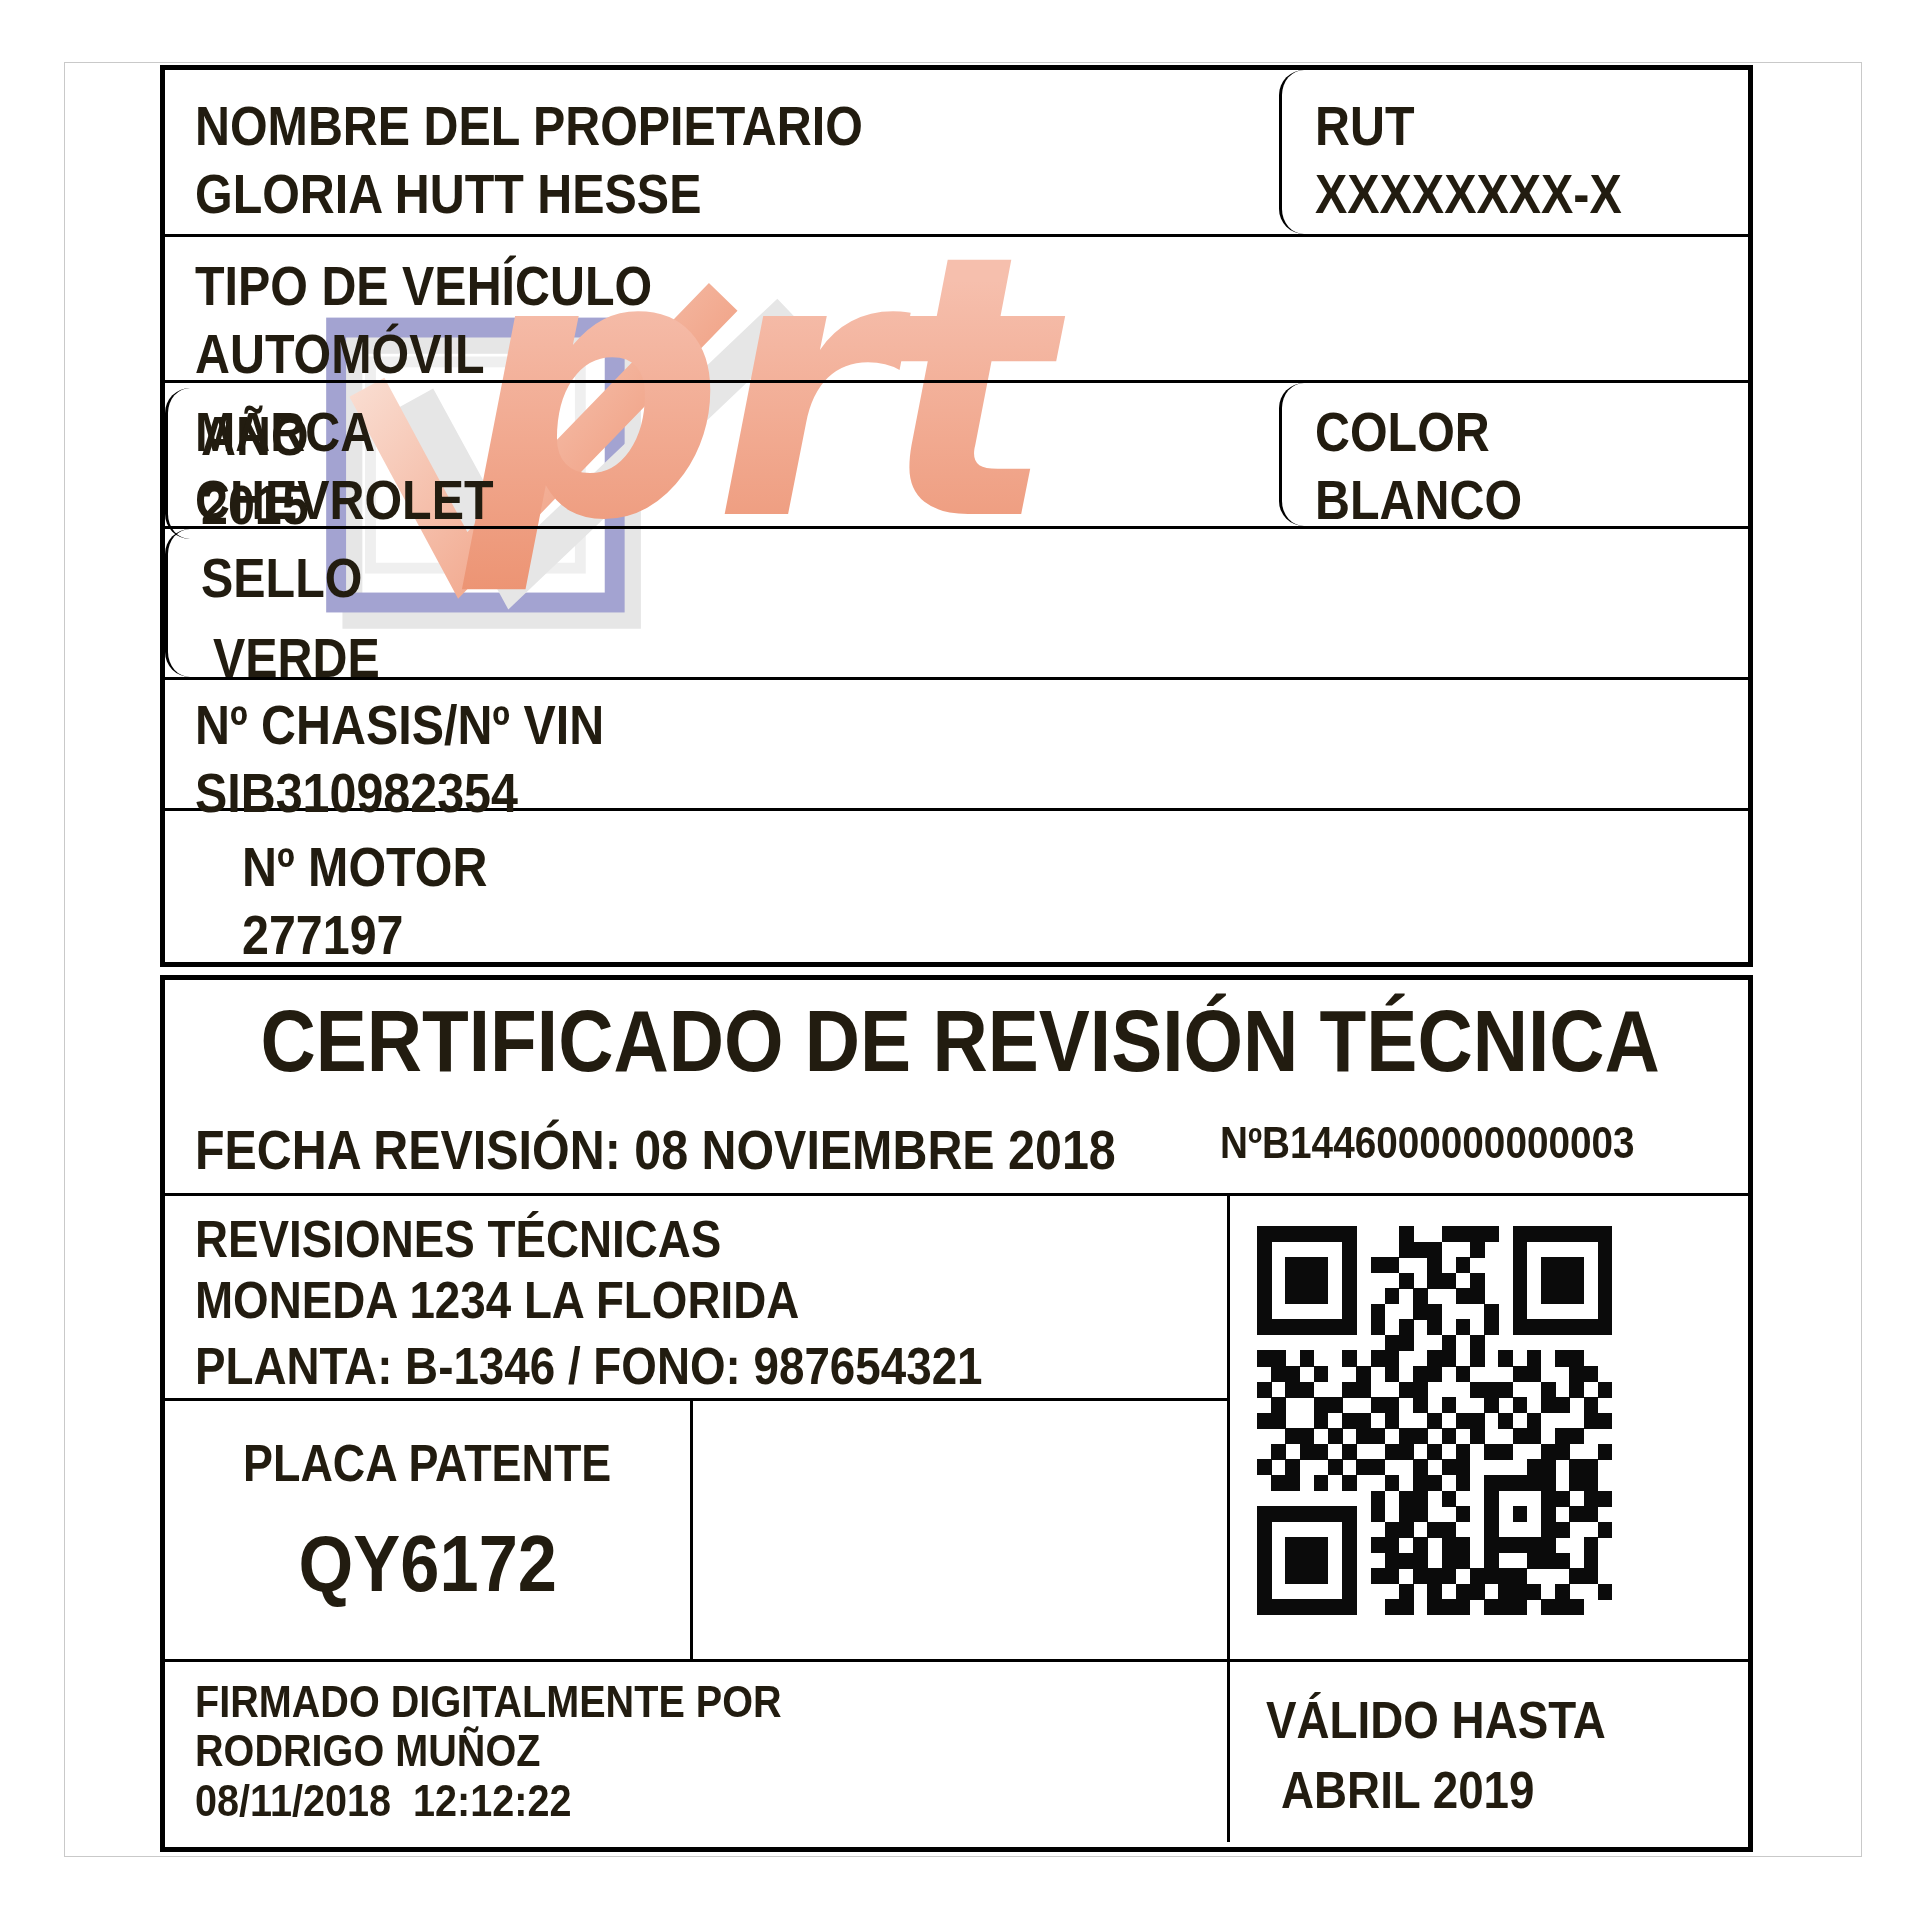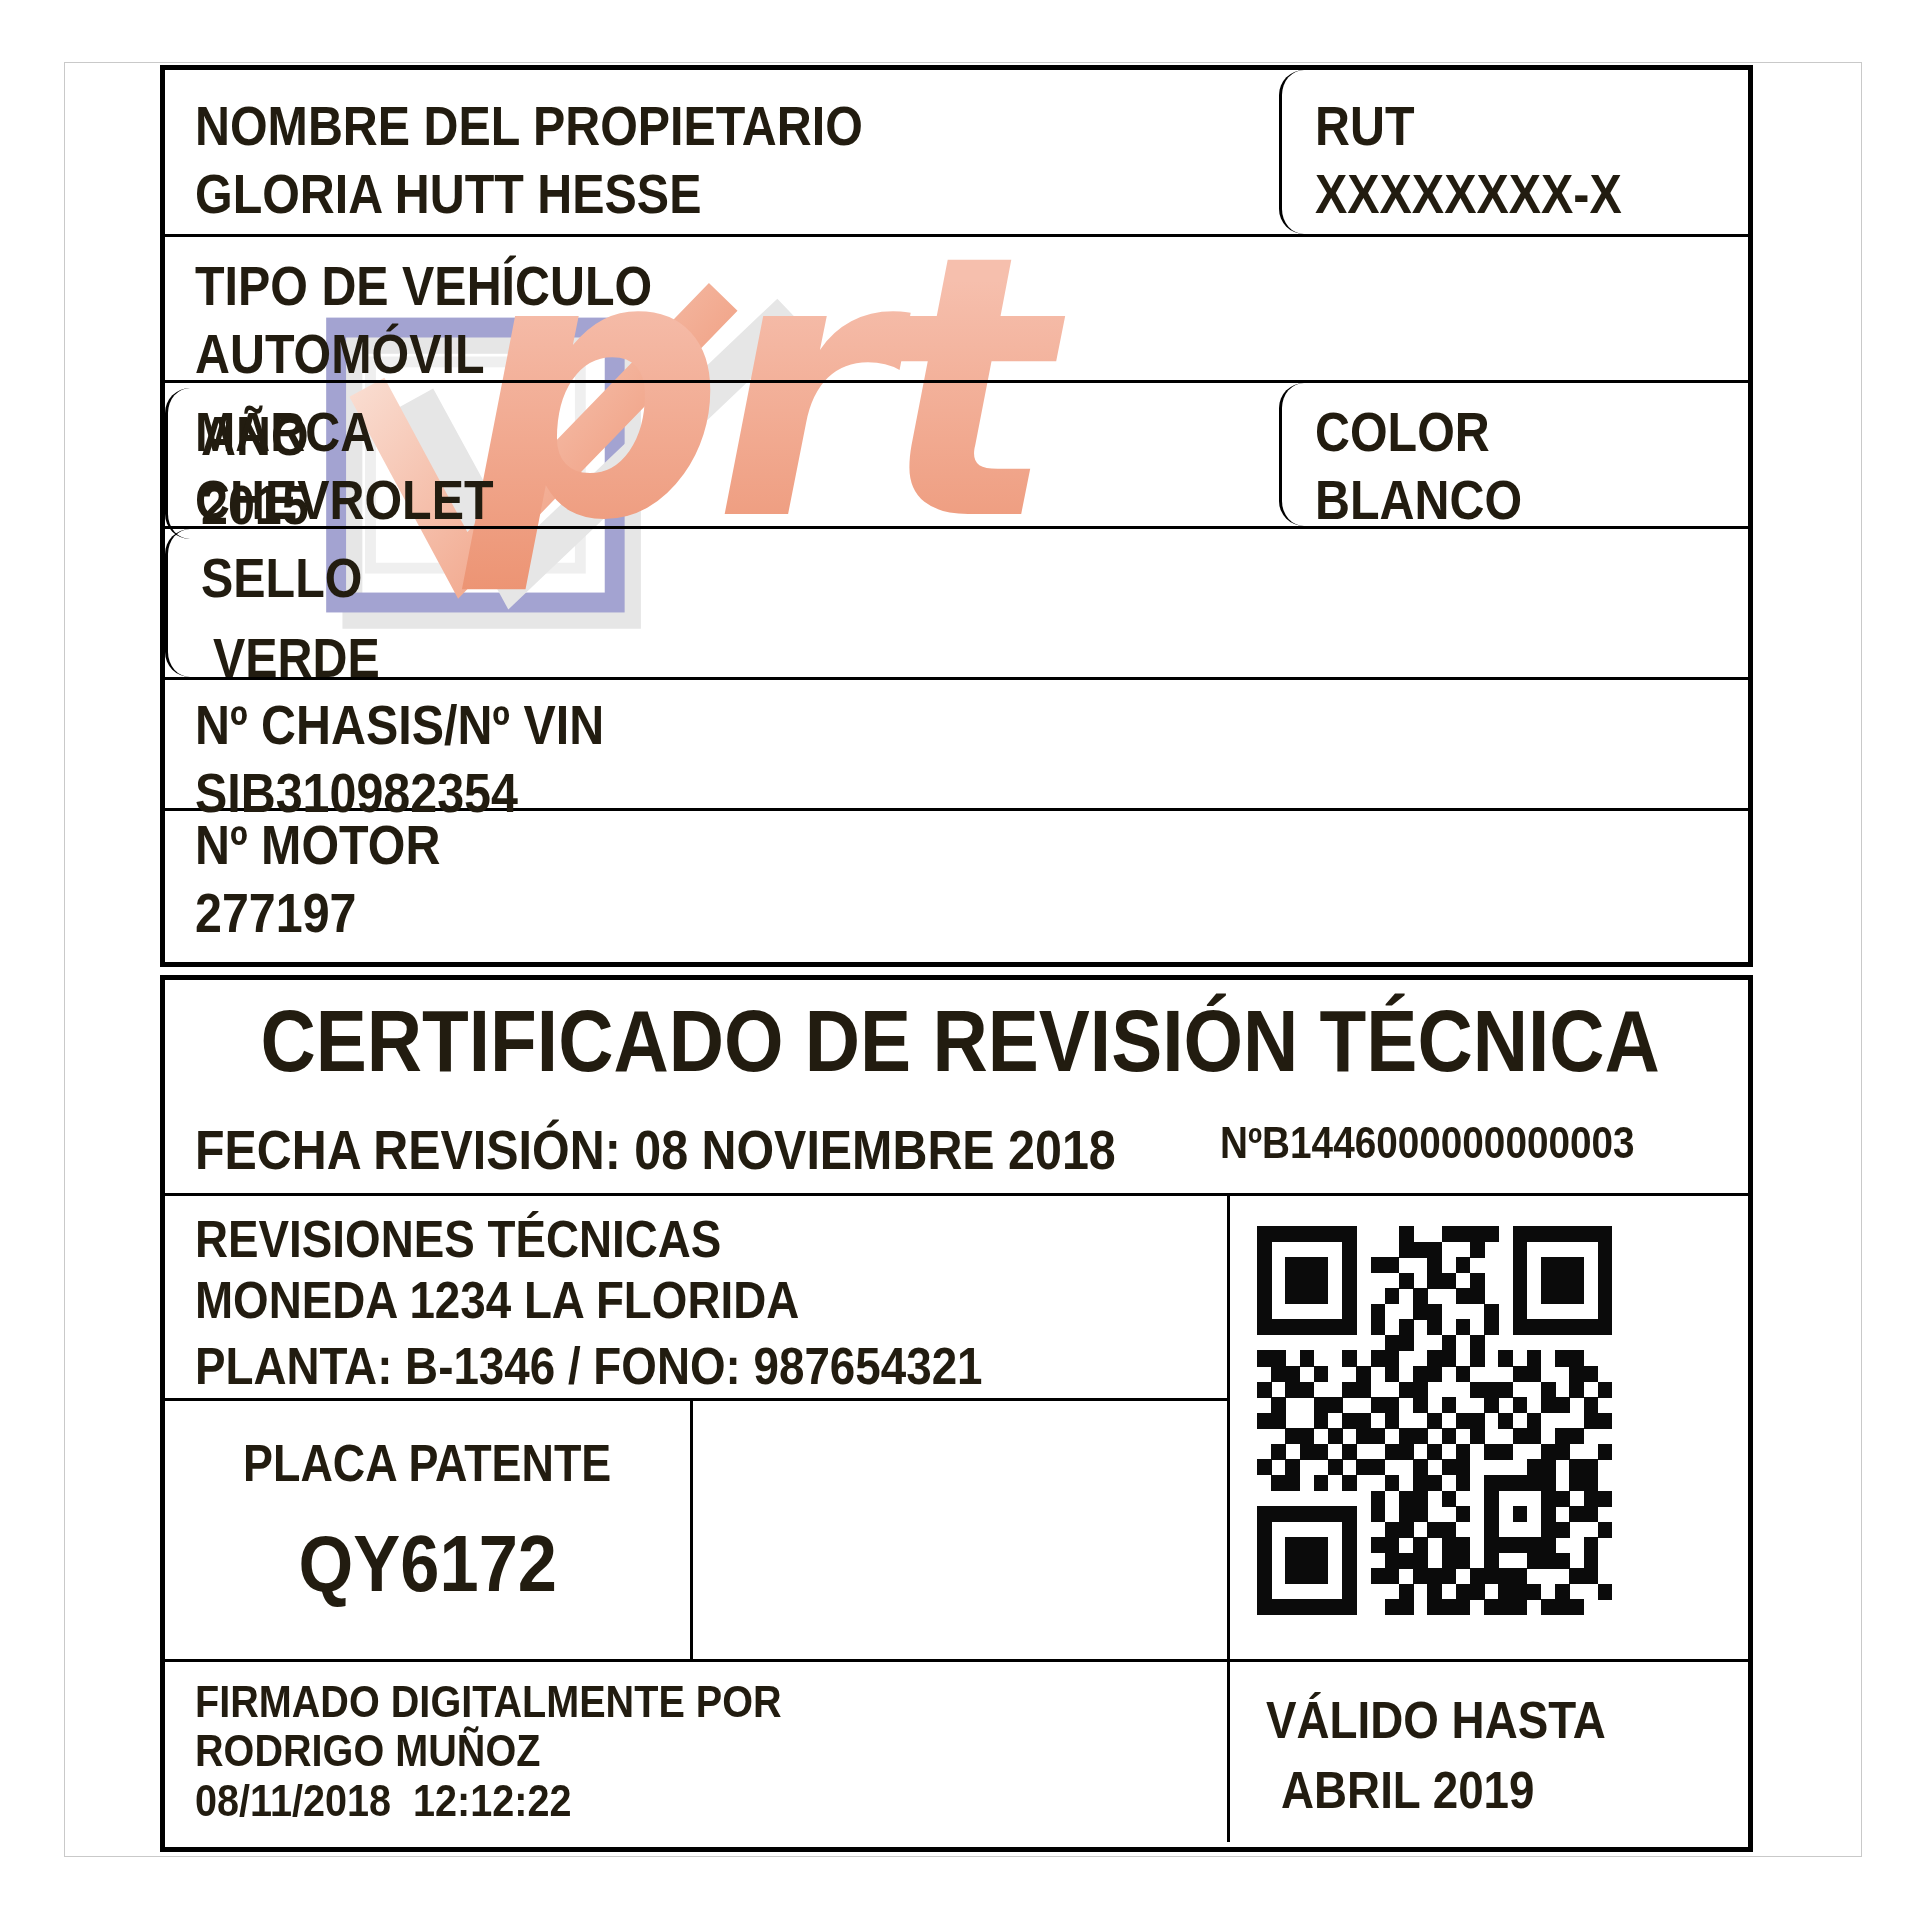--- a/index.html
+++ b/index.html
@@ -12,21 +12,21 @@
   .t2{left:160px;top:975px;width:1593px;height:877px;}
   .row{display:flex;box-sizing:border-box;border-bottom:3.6px solid #000;}
   .row.last{border-bottom:none;}
   .cell{box-sizing:border-box;}
   .cl{flex:1;padding-left:30px;}
   .cr{width:469px;border-left:3.6px solid #000;padding-left:33px;}
   .lbl,.val{display:block;}
   .fs{font-size:55px;line-height:1.24;border-radius:25px;}
   .cond{display:inline-block;transform:scaleX(0.88);transform-origin:0 50%;white-space:nowrap;}
   .condc{display:inline-block;transform:scaleX(0.88);transform-origin:50% 50%;white-space:nowrap;}
-  .pt26{padding-top:22px;} .pt18{padding-top:14.5px;} .pt14{padding-top:11px;} .pt20{padding-top:0;}
+  .pt26{padding-top:22px;} .pt18{padding-top:14.5px;} .pt14{padding-top:11px;} .pt20{padding-top:22px;margin-left:47px;}
   
   .hdr{position:relative;height:216px;border-bottom:3.6px solid #000;box-sizing:border-box;}
   .title{position:absolute;left:0;top:11px;width:100%;text-align:center;font-size:87px;}
   .fecha{position:absolute;left:30px;top:138px;font-size:55px;}
   .folio{position:absolute;left:1055px;top:138px;font-size:44px;}
   .mid{display:flex;height:466px;box-sizing:border-box;border-bottom:3.6px solid #000;}
   .mid-left{width:1065px;border-right:3.6px solid #000;box-sizing:border-box;display:flex;flex-direction:column;}
   .revcell{height:205px;border-bottom:3.6px solid #000;box-sizing:border-box;padding-left:30px;padding-top:12.7px;font-size:52px;line-height:1.17;}
   .placarow{flex:1;display:flex;}
   .placacell{width:528px;border-right:3.6px solid #000;box-sizing:border-box;text-align:center;}

